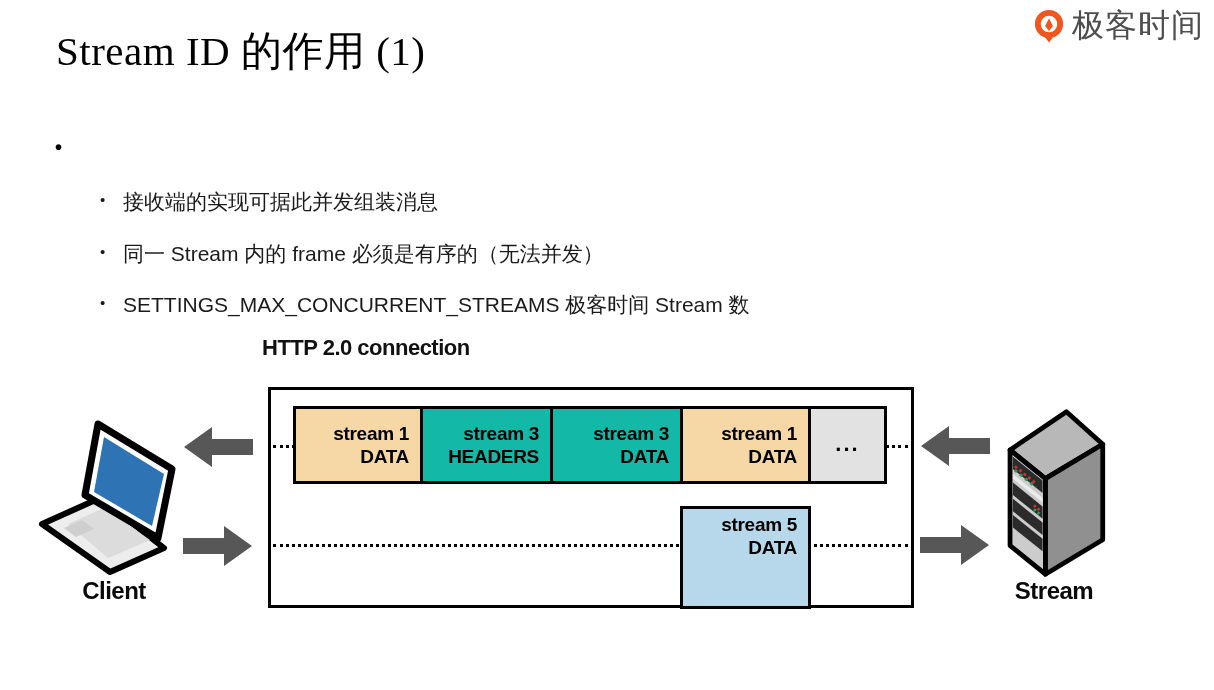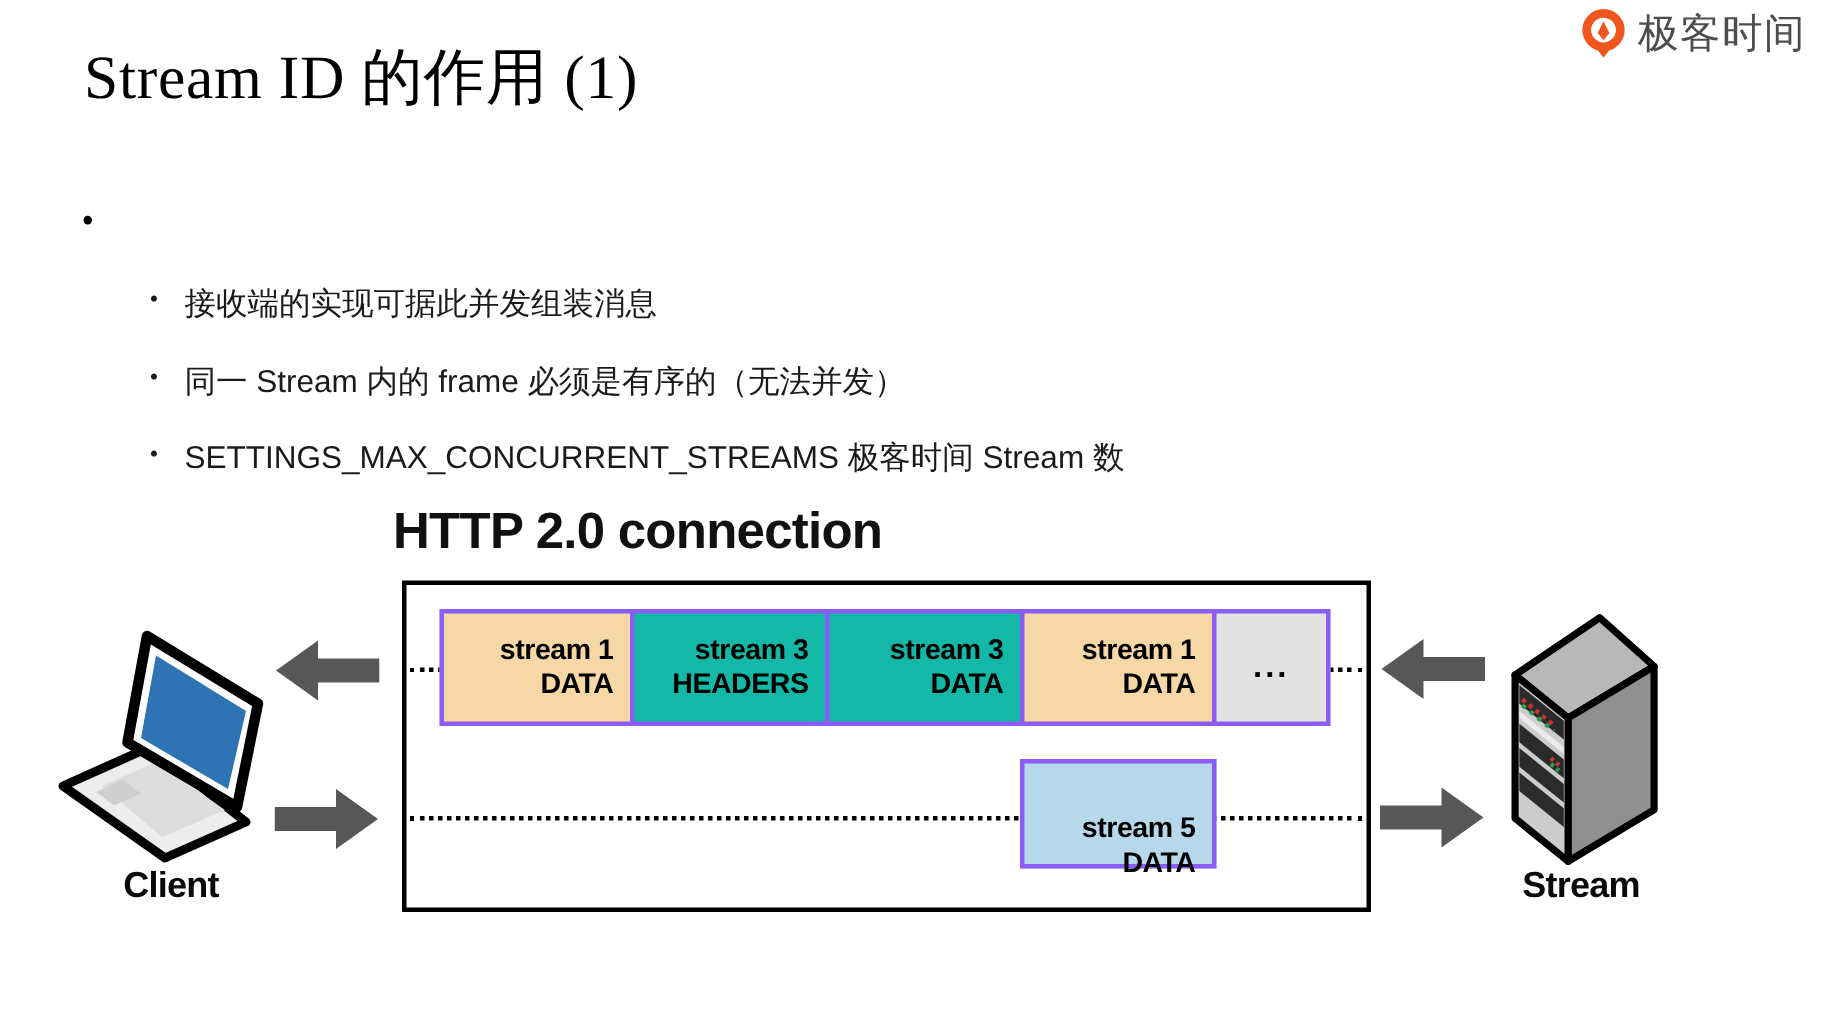--- a/index.html
+++ b/index.html
@@ -3,53 +3,53 @@
 <meta charset="utf-8">
 <style>
   * { margin:0; padding:0; box-sizing:border-box; }
   html,body { background:#fff; }
   body { width:1214px; height:690px; font-family:"Liberation Sans",sans-serif; color:#000; }
   .slide { position:relative; width:1214px; height:690px; background:#fff; overflow:hidden; }
 
   
   .logo { position:absolute; top:4px; right:10px; display:flex; align-items:center; gap:5px; }
   .logo svg { width:35px; height:35px; display:block; }
-  .logo-text { font-size:27px; color:#4d4d4d; letter-spacing:1px; }
+  .logo-text { font-size:32px; color:#4d4d4d; letter-spacing:1px; }
 
   
   .title { position:absolute; left:56px; top:24px; font-size:41px; font-weight:300; color:#000000; letter-spacing:0.5px;font-family:Liberation Serif, serif; }
 
   
   .bullet { position:absolute; display:flex; align-items:flex-start; }
   .bullet .dot { flex:0 0 auto; }
   .b-l1 { left:55px; top:135px; font-size:23px; font-weight:700; }
   .b-l1 .dot { width:24px; font-size:20px; padding-top:1px; }
   .b-l2 { left:100px; font-size:21px; font-weight:400; color:#1a1a1a; }
   .b-l2 .dot { width:23px; font-size:15px; padding-top:3px; }
   .b-s1 { top:188px; } .b-s2 { top:240px; } .b-s3 { top:291px; }
 
   
-  .fig-title { position:absolute; left:262px; top:335px; font-size:34px; font-weight:700; letter-spacing:-0.5px; color:#111; }
+  .fig-title { position:absolute; left:262px; top:335px; font-size:22px; font-weight:700; letter-spacing:-0.5px; color:#111; }
   .bigbox { position:absolute; left:268px; top:387px; width:646px; height:221px; border:3px solid #000; background:#fff; }
   .dotline { position:absolute; height:0; border-top:3px dotted #000; z-index:1; }
   .dl-top { left:273px; top:445px; width:635px; }
   .dl-bottom { left:273px; top:544px; width:635px; }
 
-  .frame { position:absolute; z-index:2; border:3px solid #8b5cf6; font-weight:700; font-size:19px;
+  .frame { position:absolute; z-index:2; border:3px solid #000000; font-weight:700; font-size:19px;
            line-height:1.22; text-align:right; padding:13px 11px 0 0; letter-spacing:-0.3px; color:#000; }
   .f-orange { background:#f6d7a6; }
   .f-green  { background:#14b8a6; }
   .f-blue   { background:#b6d8ea; }
   .f-gray   { background:#e2e2e2; }
   .f1 { left:293px; top:406px; width:130px; height:78px; }
   .f2 { left:420px; top:406px; width:133px; height:78px; }
   .f3 { left:550px; top:406px; width:133px; height:78px; }
   .f4 { left:680px; top:406px; width:131px; height:78px; }
   .f5 { left:808px; top:406px; width:79px;  height:78px; text-align:center; padding:0; line-height:70px; font-size:22px; letter-spacing:2px; }
-  .f6 { left:680px; top:506px; width:131px; height:73px; padding-top:32px; }
+  .f6 { left:680px; top:506px; width:131px; height:103px; padding-top:4px; }
 
   .arr { position:absolute; width:70px; height:46px; }
   .a1 { left:183px; top:424px; } .a2 { left:183px; top:523px; }
   .a3 { left:920px; top:423px; } .a4 { left:920px; top:522px; }
 
   .client-art { position:absolute; left:38px; top:412px; width:152px; height:164px; }
   .server-art { position:absolute; left:993px; top:407px; width:122px; height:172px; }
   .fig-label { position:absolute; top:577px; font-size:24px; font-weight:700; letter-spacing:-0.5px; text-align:center; color:#0a0a0a; }
   .lbl-client { left:38px; width:152px; }
   .lbl-server { left:993px; width:122px; }

